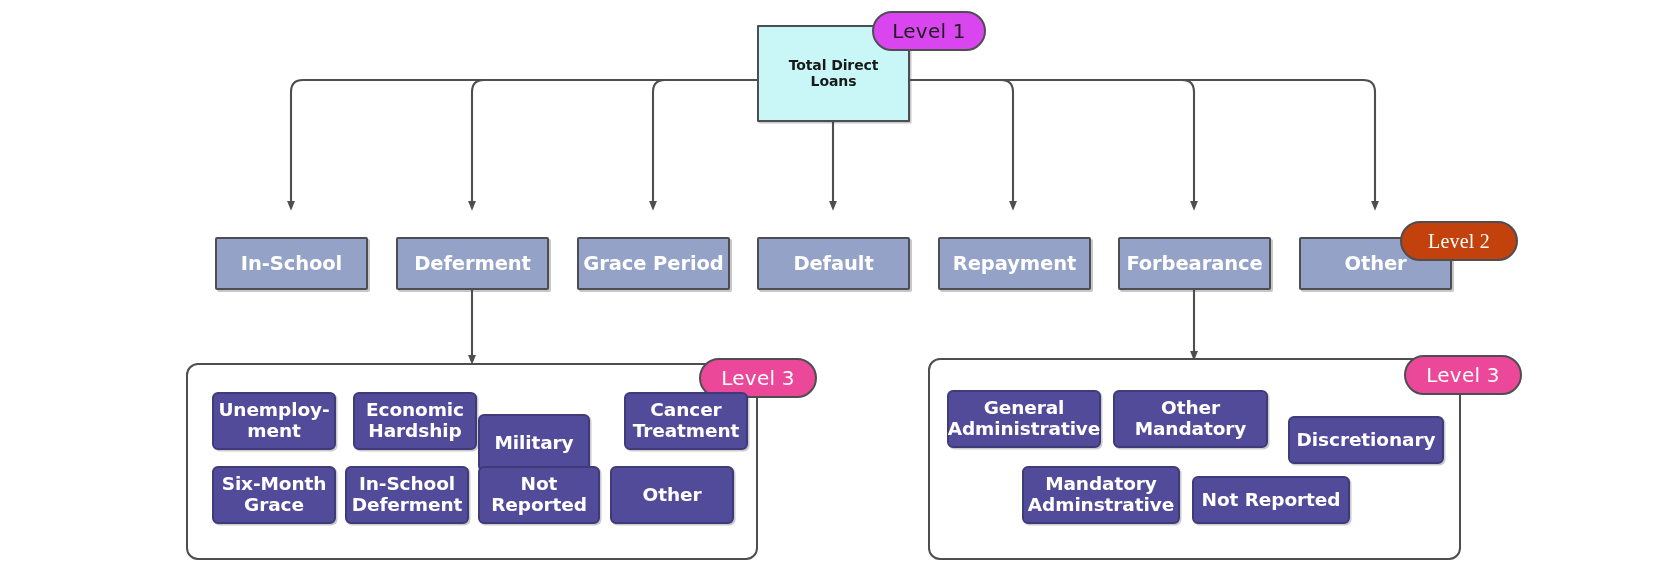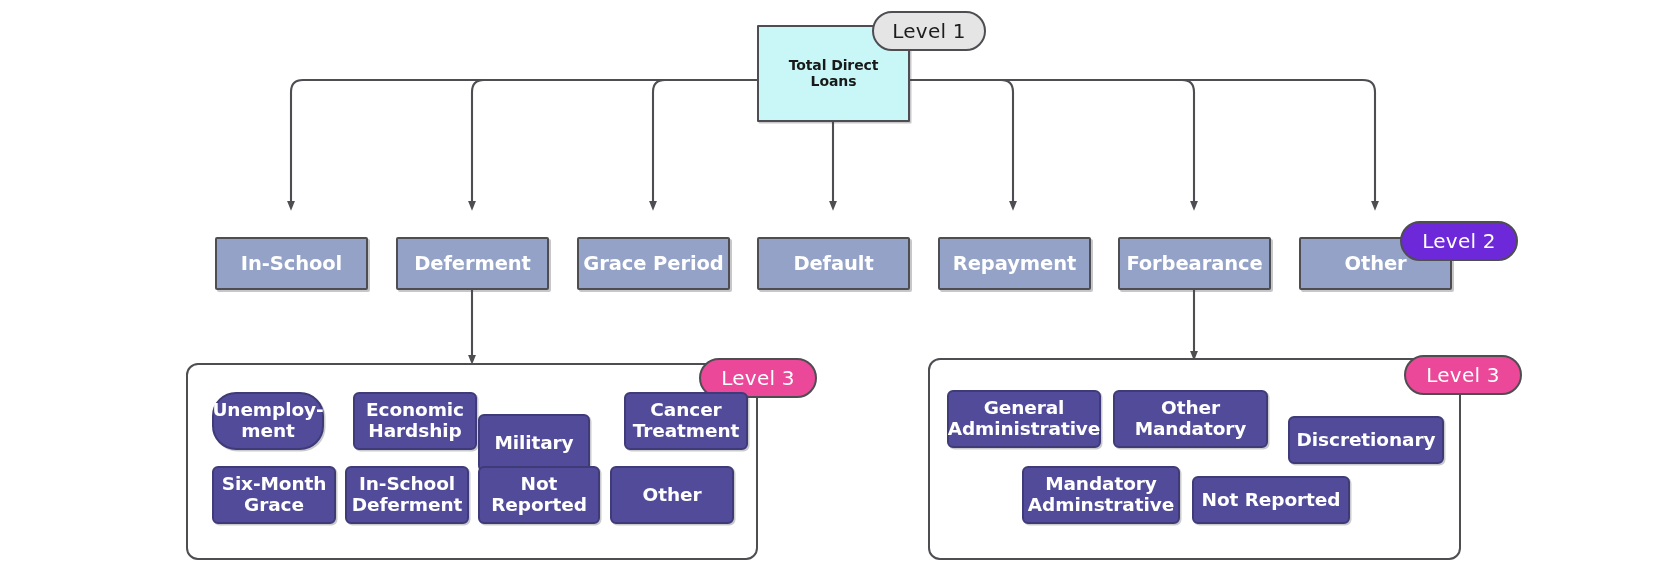--- a/index.html
+++ b/index.html
@@ -84,22 +84,22 @@
     display: flex;
     align-items: center;
     justify-content: center;
     border: 2.5px solid #4d4d52;
     border-radius: 999px;
     font-size: 20px;
     font-weight: normal;
     letter-spacing: 0.2px;
     white-space: nowrap;
   }
-  .badge-l1 { background: #e5e5e5; color: #1d1d1d; }
-  .badge-l2 { background: #6d28d9; color: #ffffff; }
+  .badge-l1 { background: #d946ef; color: #1d1d1d; }
+  .badge-l2 { background: #c2410c; color: #ffffff; font-family: Liberation Serif, serif; }
   .badge-l3 { background: #ec4899; color: #ffffff; }
 
   .nline { display: block; }
 </style>
 </head>
 <body>
 
 <div id="diagram">
 
   <svg class="connectors" viewBox="0 0 1679 580" xmlns="http://www.w3.org/2000/svg">
@@ -168,21 +168,21 @@
   <div class="badge badge-l2" style="left:1400px; top:221px; width:118px; height:40px;">
     <span>Level 2</span>
   </div>
 
   <div class="group-box" style="left:186px; top:363px; width:572px; height:197px;"></div>
 
   <div class="badge badge-l3" style="left:699px; top:358px; width:118px; height:40px;">
     <span>Level 3</span>
   </div>
 
-  <div class="node l3-node" style="left:212px; top:392px; width:112px; height:58px;border-radius:24px;">
+  <div class="node l3-node" style="left:212px; top:392px; width:124px; height:58px;">
     <span>
       <span class="nline">Unemploy-</span>
       <span class="nline">ment</span>
     </span>
   </div>
 
   <div class="node l3-node" style="left:345px; top:392px; width:124px; height:58px;margin-left:8px;">
     <span>
       <span class="nline">Economic</span>
       <span class="nline">Hardship</span>

